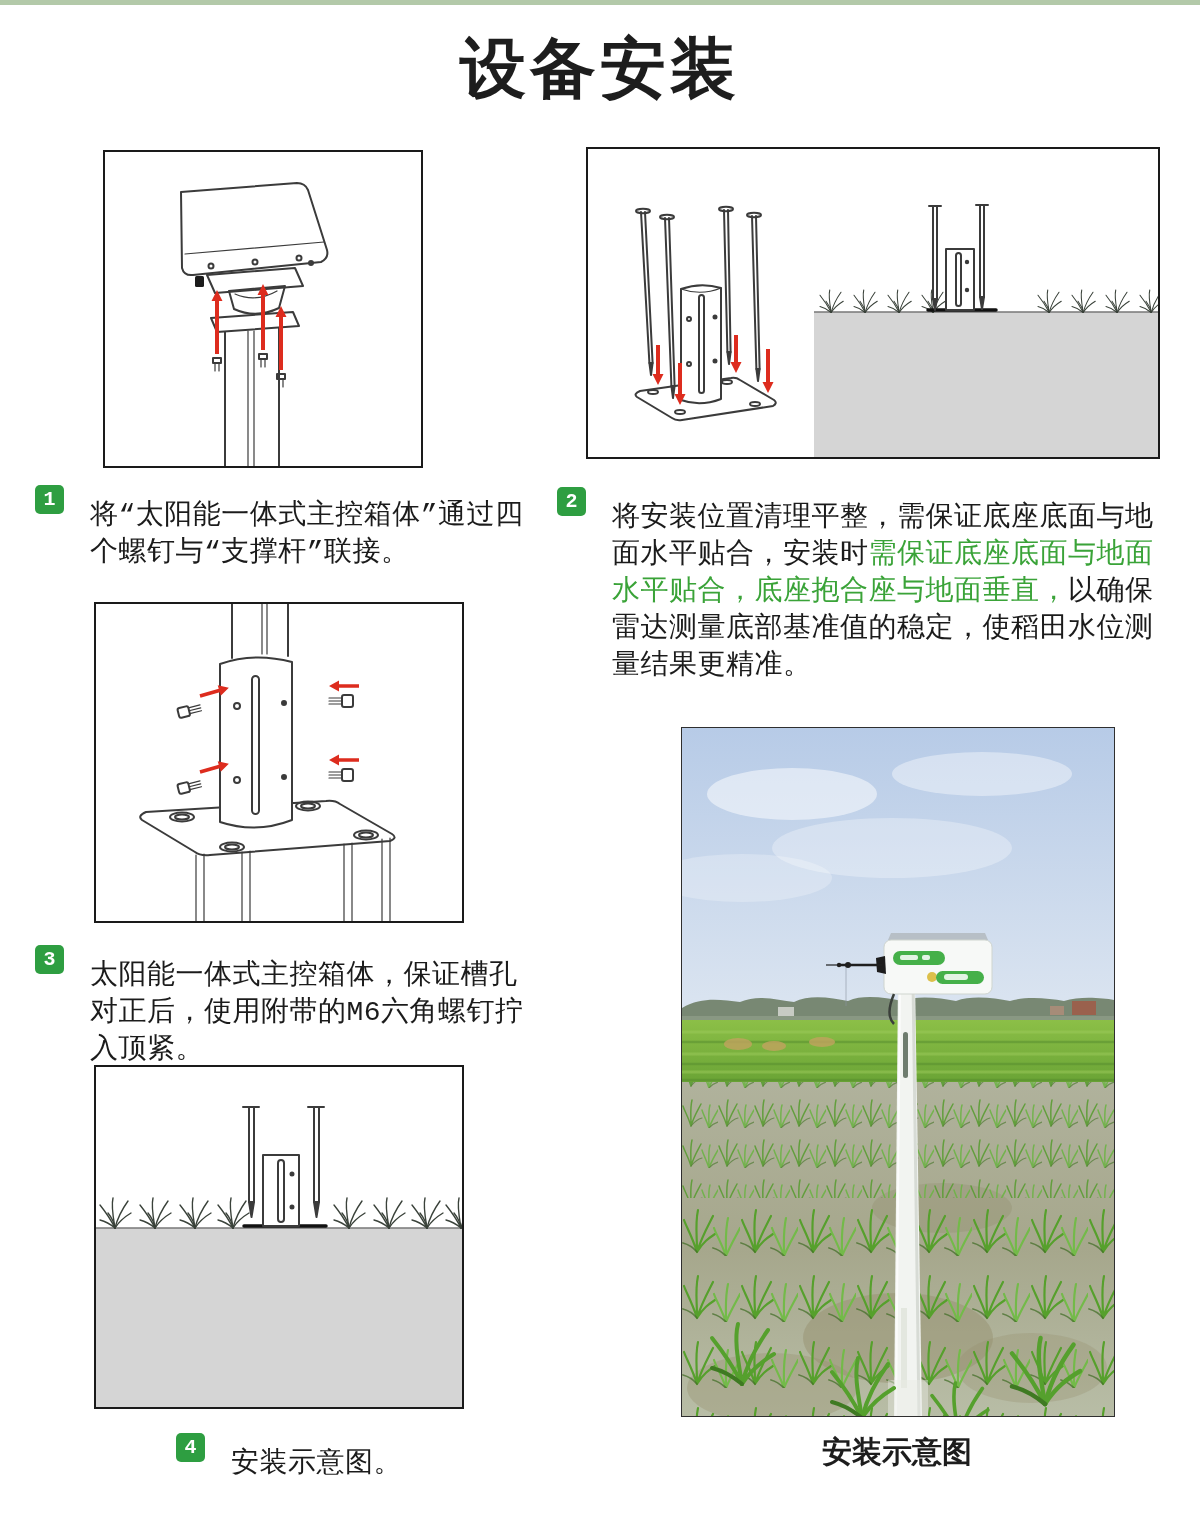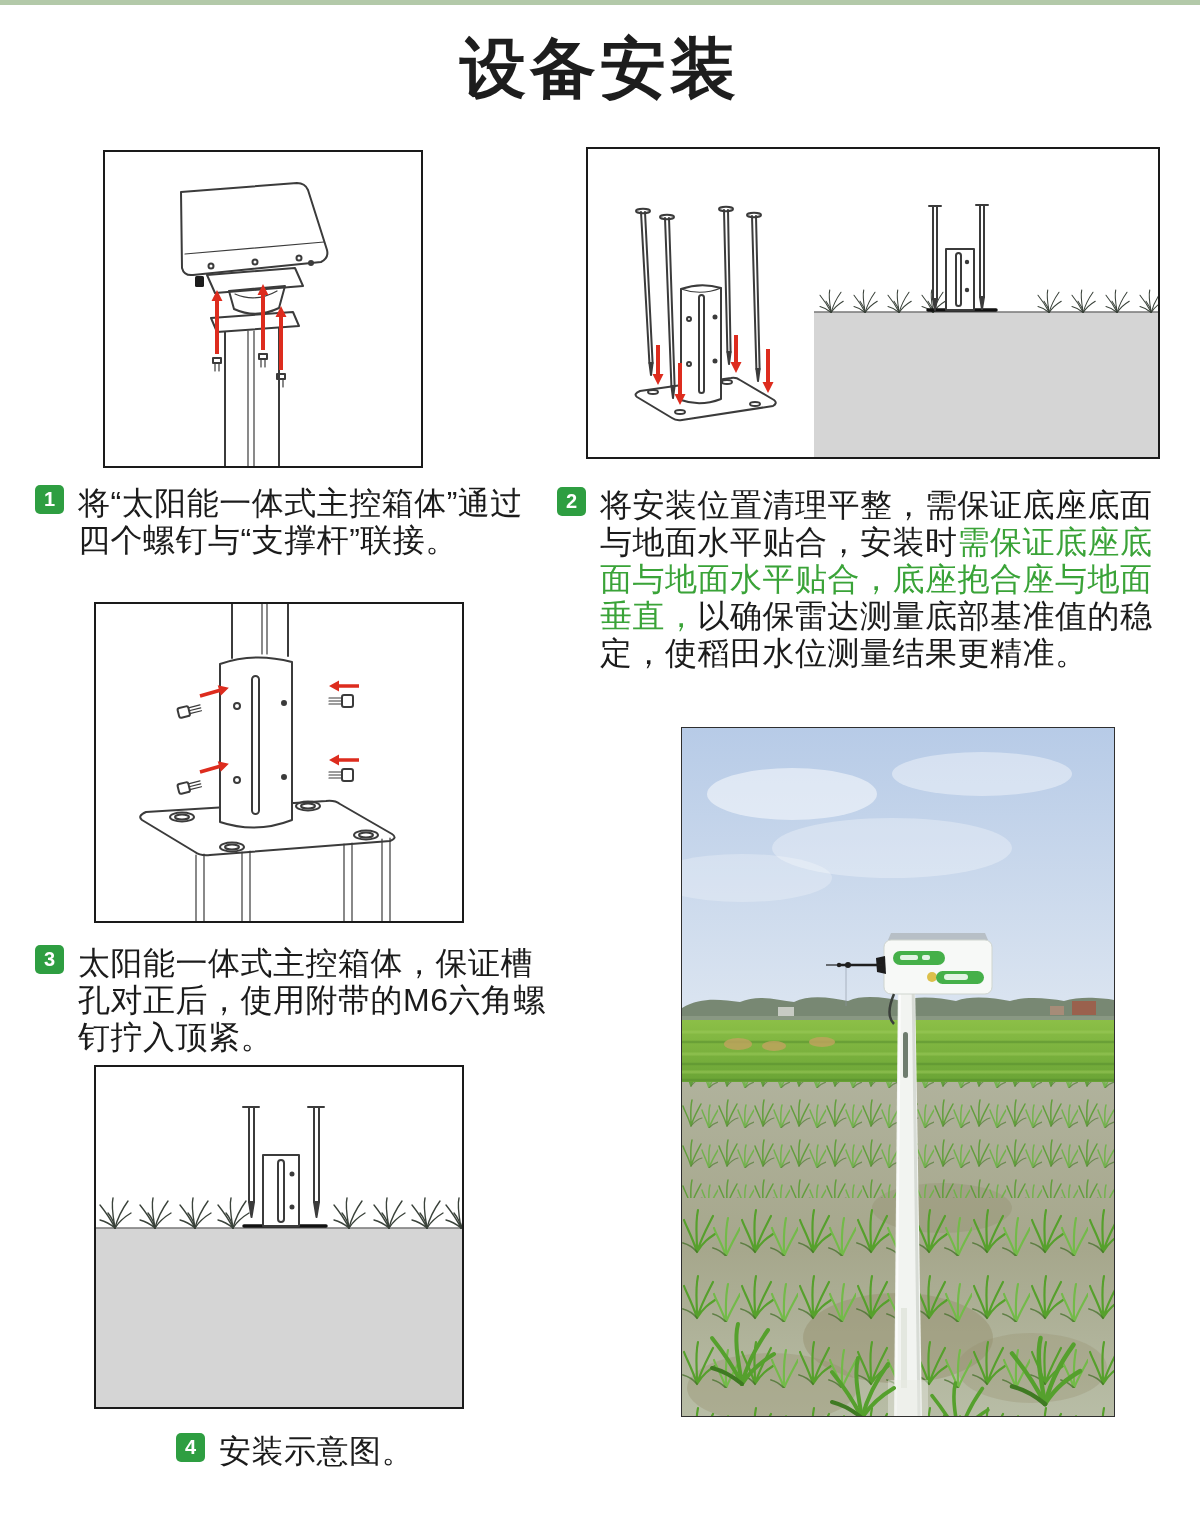--- a/index.html
+++ b/index.html
@@ -1,35 +1,35 @@
 <!DOCTYPE html>
 <html style="--top-bar: #b3c9a9; --accent-green: #2e9e41; --highlight-green: #3aa338; --arrow-red: #dd2c1e; --ground-gray: #d5d5d5;"><head>
 <meta charset="utf-8">
 <style>
   html,body{margin:0;padding:0;background:#fff}
   .canvas{position:relative;width:1200px;height:1513px;background:#fff;overflow:hidden;
-          font-family:Liberation Sans, sans-serif;color:#1b1b1b}
+          font-family:Liberation Mono, monospace;color:#1b1b1b}
   .top-bar{position:absolute;top:0;left:0;width:1200px;height:5px;background:var(--top-bar,#b3c9a9)}
   .title{position:absolute;top:24px;left:0;width:1200px;text-align:center;margin:0;
          font-size:66px;font-weight:bold;letter-spacing:4px;color:#1d1d1d}
   .frame{position:absolute;background:#fff;border:2px solid #1a1a1a;box-sizing:border-box}
   .boxA{left:103px;top:150px;width:320px;height:318px}
   .boxB{left:94px;top:602px;width:370px;height:321px}
   .boxC{left:94px;top:1065px;width:370px;height:344px}
   .boxD{left:586px;top:147px;width:574px;height:312px}
   .frame svg{display:block;width:100%;height:100%}
   .step{position:absolute;display:flex;align-items:flex-start;gap:10px}
   .step1{left:35px;top:481px;width:505px}
   .step2{left:557px;top:483px;width:618px}
   .step3{left:35px;top:941px;width:520px}
   .step4{left:176px;top:1429px}
   .badge{flex:0 0 auto;width:29px;height:29px;margin-top:4px;border-radius:5px;
          background:var(--accent-green,#2e9e41);color:#fff;display:flex;align-items:center;
          justify-content:center;font-size:20px;font-weight:bold}
-  .step-text{margin:4px;font-size:32px;line-height:37px;letter-spacing:.5px;color:#1b1b1b}
+  .step-text{margin:16px;font-size:28px;line-height:37px;letter-spacing:.5px;color:#1b1b1b}
   .hl{color:var(--highlight-green,#3aa338)}
   .photo{position:absolute;left:681px;top:727px;width:432px;height:688px;border:1px solid #2f2f2f}
   .photo svg{display:block;width:100%;height:100%}
   .caption{position:absolute;left:681px;top:1432px;width:432px;text-align:center;margin:0;
            font-size:30px;font-weight:bold;color:#1d1d1d}
   .ln{stroke:#3b3b3b;fill:none;stroke-width:2;stroke-linecap:round;stroke-linejoin:round}
   .thin{stroke-width:1.2}
 </style>
 </head>
 <body>
@@ -372,14 +372,15 @@
       </g>
       <g>
         <use href="#ptuft" transform="translate(30,596) scale(2)"></use>
         <use href="#ptuft" transform="translate(150,630) scale(2)"></use>
         <use href="#ptuft" transform="translate(330,610) scale(2.2)"></use>
         <use href="#ptuft" transform="translate(250,655) scale(1.8)"></use>
       </g>
     </svg>
   </div>
 
+  <p class="caption">安装示意图</p>
 
 </div>
 
 </body></html>

